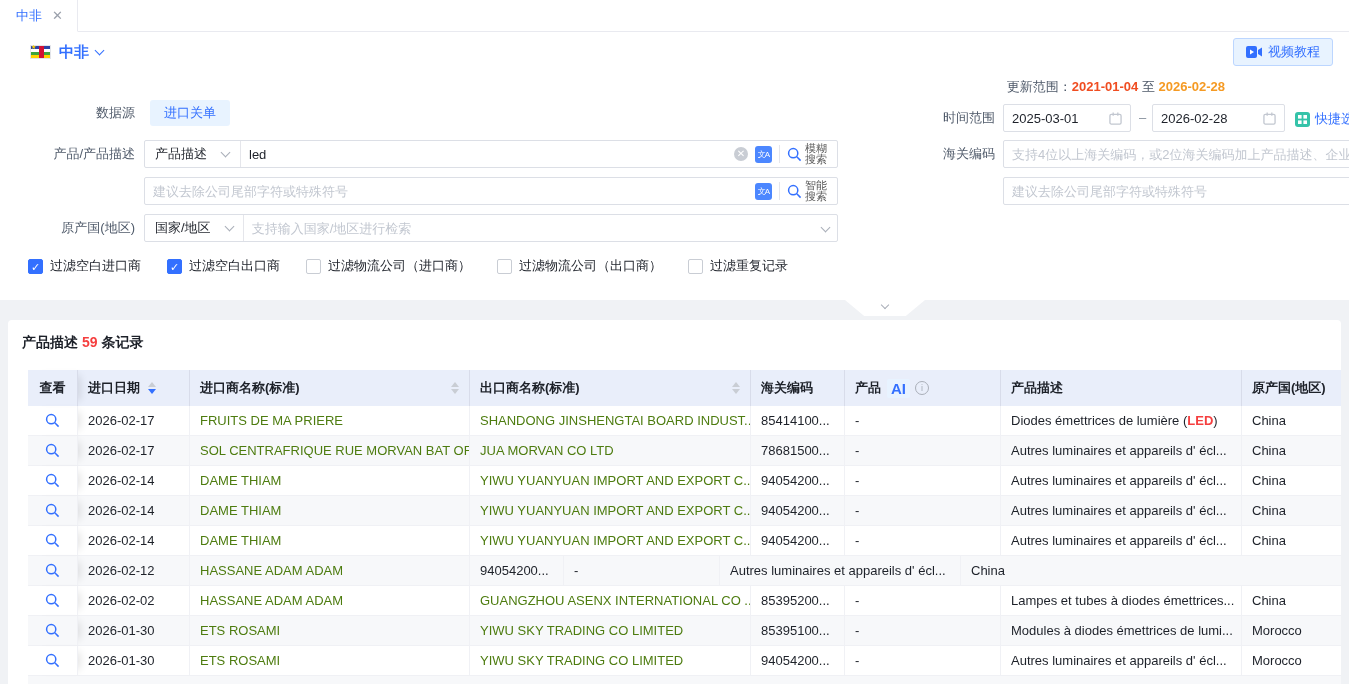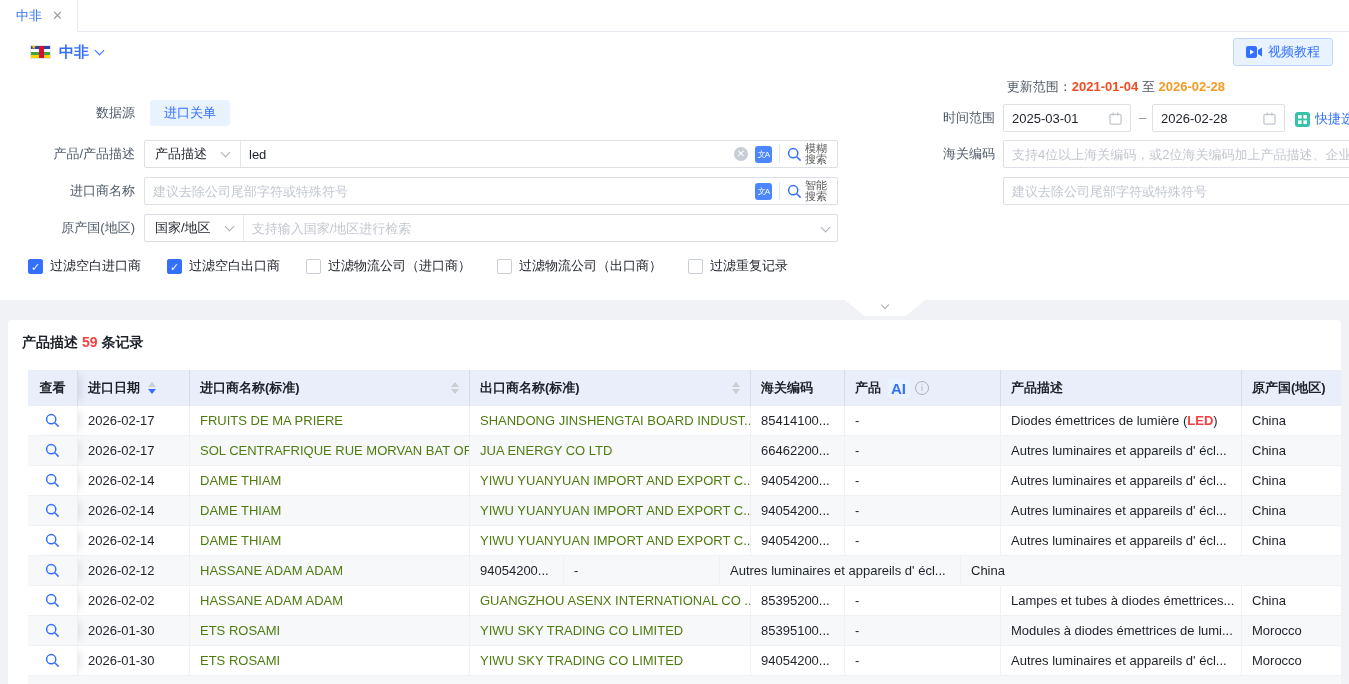--- a/index.html
+++ b/index.html
@@ -188,21 +188,20 @@
           <span class="txt"><span>模糊</span><br><span>搜索</span></span>
         </span>
       </span>
     </div>
 
     <div class="flabel" style="left:860px;top:68px">海关编码</div>
     <div class="group" style="left:1003px;top:68px;width:360px">
       <input placeholder="支持4位以上海关编码，或2位海关编码加上产品描述、企业名称等" style="">
     </div>
 
-    <div class="flabel" style="left:0;top:105px">进口商名称</div>
     <div class="group" style="left:144px;top:105px;width:694px">
       <input placeholder="建议去除公司尾部字符或特殊符号" style="">
       <span class="iconrow">
         <span class="trans-ic">文A</span>
         <span class="vdiv"></span>
         <span class="searchbtn">
           <svg width="15" height="15" viewBox="0 0 15 15">
             <circle cx="6.2" cy="6.2" r="4.6" fill="none" stroke="#3370ff" stroke-width="1.5"></circle>
             <line x1="9.8" y1="9.8" x2="13.6" y2="13.6" stroke="#3370ff" stroke-width="1.5"></line>
           </svg>
@@ -331,23 +330,23 @@
       <svg width="15" height="15" viewBox="0 0 15 15">
         <circle cx="6.2" cy="6.2" r="4.6" fill="none" stroke="#3370ff" stroke-width="1.5"></circle>
         <line x1="9.8" y1="9.8" x2="13.6" y2="13.6" stroke="#3370ff" stroke-width="1.5"></line>
       </svg>
     </div>
     <div class="td c1">2026-02-17</div>
     <div class="td c2">
             <span class="link">SOL CENTRAFRIQUE RUE MORVAN BAT OF...</span>
           </div>
     <div class="td c3">
-            <span class="link">JUA ENERGY CO LTD</span>
-          </div>
-    <div class="td c4">66462200...</div>
+            <span class="link">JUA MORVAN CO LTD</span>
+          </div>
+    <div class="td c4">78681500...</div>
     <div class="td c5">-</div>
     <div class="td c6">
             <span>Autres luminaires et appareils d' écl...</span>
             <span class="hl"></span>
             <span></span>
           </div>
     <div class="td c7">China</div>
   </div>
 
   <div class="trow">

